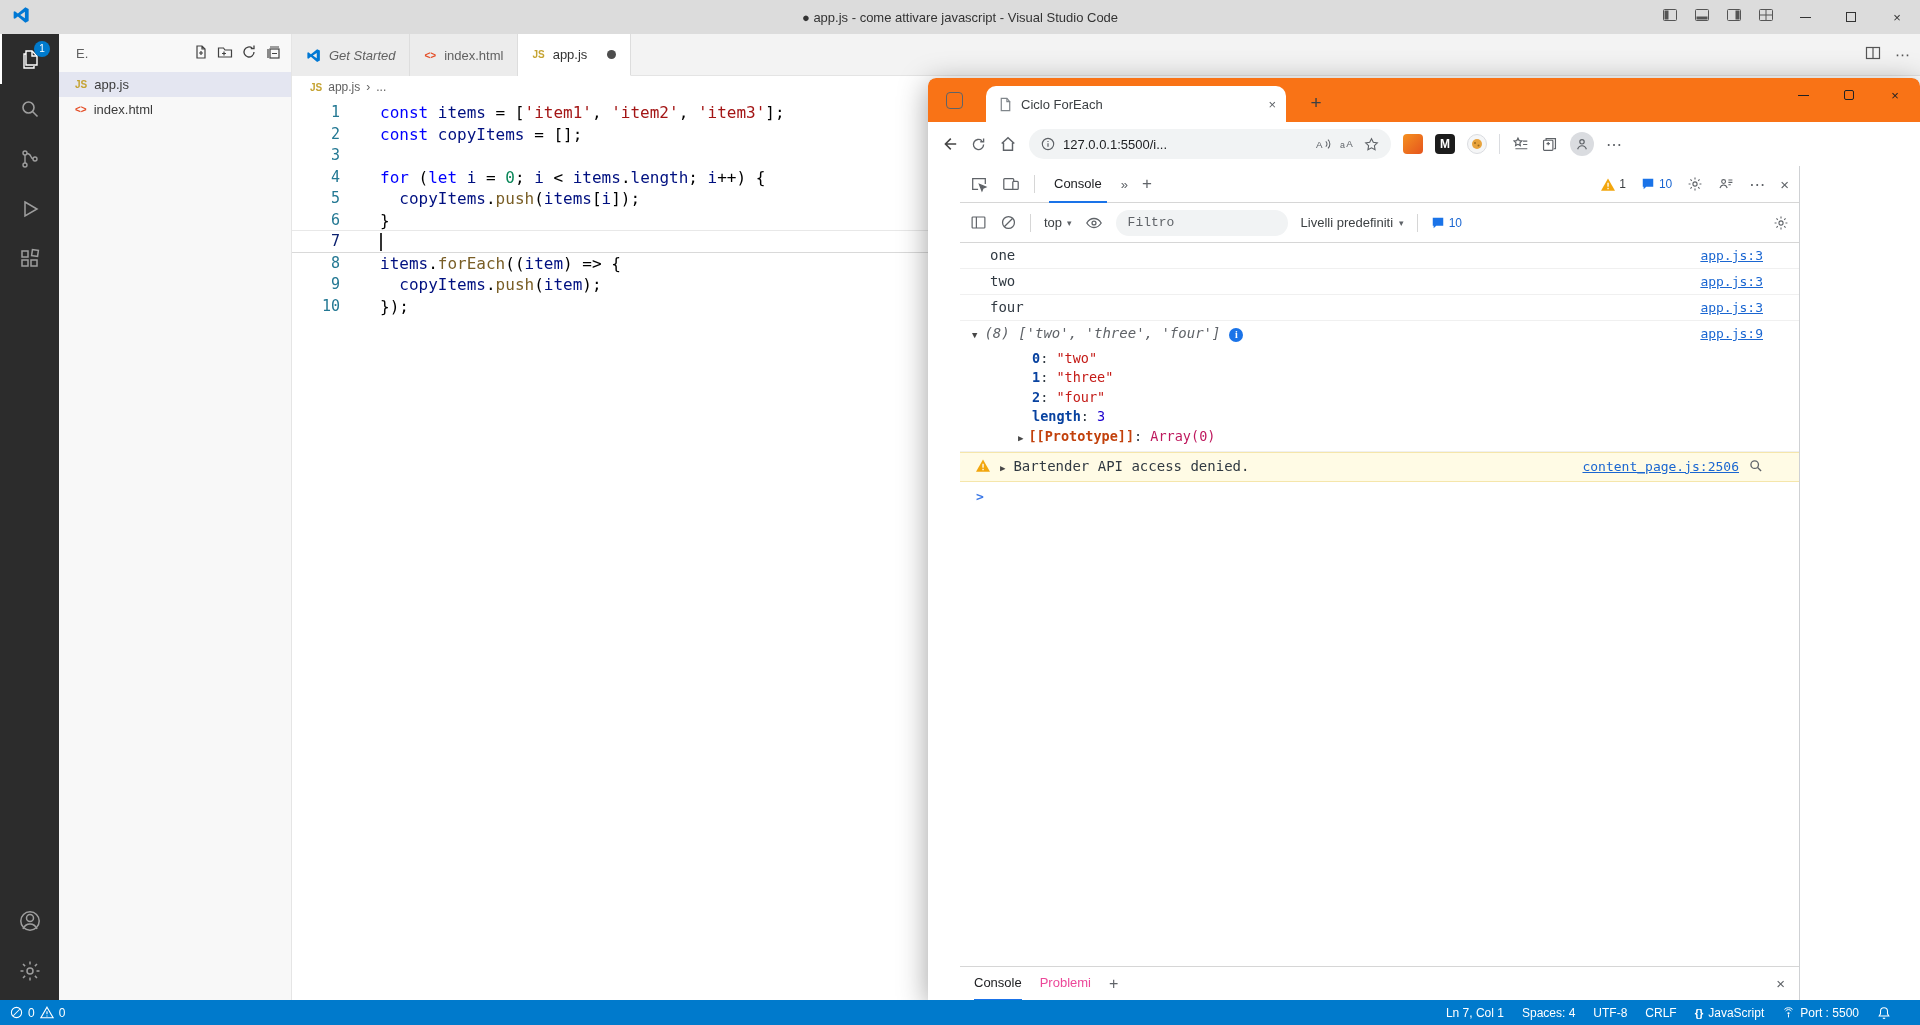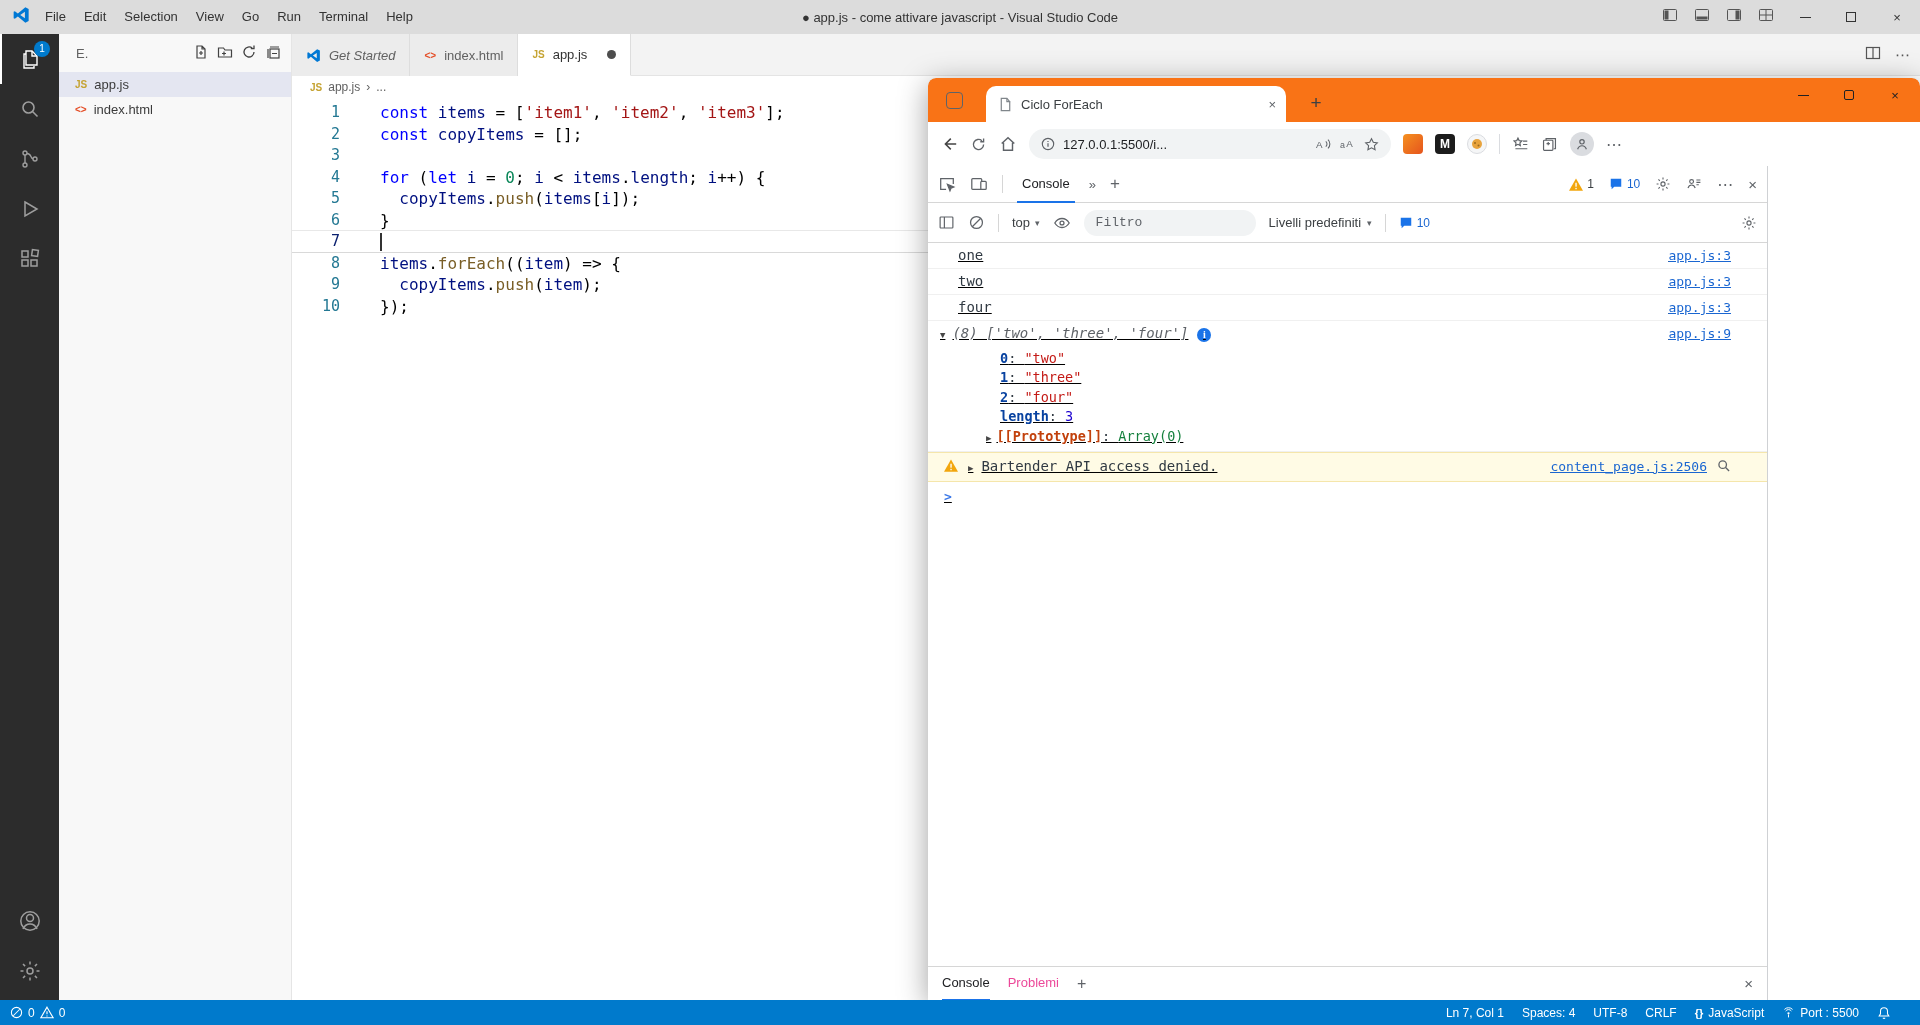--- a/index.html
+++ b/index.html
@@ -78,21 +78,21 @@
   .url-text { font-size:13px; color:#202124; flex:1; white-space:nowrap; overflow:hidden; }
   .pill-ic { color:#5f6368; display:flex; align-items:center; }
   .ext1 { width:20px; height:20px; border-radius:4px; background:linear-gradient(135deg,#f59120,#e5541d); }
   .ext2 { width:20px; height:20px; border-radius:4px; background:#1c1c1c; color:#fff; font-size:12px; font-weight:bold; display:flex; align-items:center; justify-content:center; }
   .ext3 { width:20px; height:20px; border-radius:50%; background:#f5f6f7; border:1px solid #dadce0; display:flex; align-items:center; justify-content:center; }
   .vdiv { width:1px; height:20px; background:#dadce0; }
   .avatar { width:24px; height:24px; border-radius:50%; background:#dadce0; display:flex; align-items:center; justify-content:center; color:#5f6368; }
   .more-dots { color:#5f6368; font-size:16px; letter-spacing:1px; }
 
   .browser-content { position:absolute; top:88px; left:0; right:0; bottom:0; display:flex; background:#fff; }
-  .devtools { width:840px; position:relative; border-right:1px solid #cfd1d4; background:#fff; }
+  .devtools { width:840px; position:relative; border-right:1px solid #cfd1d4; background:#fff;margin-left:32px; }
   .page-viewport { flex:1; background:#fff; }
 
   .dt-topbar { height:37px; border-bottom:1px solid #d6d6d6; display:flex; align-items:center; padding:0 10px; gap:14px; background:#fff; }
   .dt-ic { color:#5f6368; display:flex; align-items:center; }
   .dt-vdiv { width:1px; height:18px; background:#d6d6d6; }
   .dt-tab { height:37px; display:flex; align-items:center; padding:0 5px; font-size:13px; color:#202124; border-bottom:2px solid transparent; }
   .dt-tab.active { border-bottom-color:#1a73e8; }
   .dt-chev { color:#5f6368; font-size:13px; }
   .dt-plus { color:#5f6368; font-size:17px; }
   .dt-right { margin-left:auto; display:flex; align-items:center; gap:15px; }
@@ -101,38 +101,38 @@
   .dt-x { color:#5f6368; font-size:15px; }
 
   .dt-toolbar { height:40px; border-bottom:1px solid #d6d6d6; display:flex; align-items:center; padding:0 10px; gap:13px; background:#fff; }
   .ctx-btn { display:flex; align-items:center; gap:5px; font-size:13px; color:#3c4043; }
   .caret-dn { font-size:9px; color:#5f6368; }
   .filter-input { width:172px; height:26px; border:none; outline:none; background:#f1f3f4; border-radius:13px; padding:0 12px; font-size:13px; color:#202124; font-family:Liberation Mono, monospace; }
   .filter-input::placeholder { color:#5f6368; }
   .levels-btn { display:flex; align-items:center; gap:6px; font-size:13px; color:#3c4043; }
   .tb-gear { margin-left:auto; }
 
-  .dt-console { position:absolute; top:77px; bottom:34px; left:0; right:0; overflow:hidden; font-family:"DejaVu Sans Mono", monospace; font-size:14px;text-decoration:underline; }
+  .dt-console { position:absolute; top:77px; bottom:34px; left:0; right:0; overflow:hidden; font-family:"DejaVu Sans Mono", monospace; font-size:14px; }
   .c-row { display:flex; align-items:baseline; padding:4px 36px 4px 30px; border-bottom:1px solid #f0f0f0; line-height:17px; }
   .c-row.noborder { border-bottom:none; padding-left:12px; }
   .c-block { border-bottom:1px solid #f0f0f0; padding-bottom:3px; }
   .c-text { color:#303942; }
   .c-src { margin-left:auto; color:#1a66d1; text-decoration:underline; font-size:13px; white-space:nowrap; cursor:pointer; }
   .caret { color:#474747; font-size:9px; margin-right:7px; flex:0 0 auto; }
   .caret.small { margin-right:5px; }
   .caret-space { display:inline-block; width:14px; flex:0 0 auto; }
   .c-preview { font-style:italic; color:#5f6368; }
   .c-info { display:inline-block; width:14px; height:14px; border-radius:50%; background:#1a73e8; color:#fff; font-size:10px; font-style:normal; text-align:center; line-height:14px; margin-left:9px; font-family:"Liberation Serif",serif; font-weight:bold; flex:0 0 auto; }
   .c-child { display:flex; align-items:baseline; padding:1.5px 36px 1.5px 58px; line-height:16.5px; font-size:13.5px; }
   .c-key { color:#0842a0; font-weight:bold; }
   .c-key.proto { color:#c2410c; }
   .c-colon { color:#303942; }
   .c-val-string { color:#c41a16; }
   .c-val-number { color:#1c00cf; }
-  .c-val-proto { color:#15803d; }
+  .c-val-proto { color:#be185d; }
   .c-row.warn { background:#fffbe5; border-top:1px solid #f5e6ab; border-bottom:1px solid #f5e6ab; padding-left:16px; gap:0; }
   .c-row.warn .warn-ic { margin-right:10px; position:relative; top:1px; }
   .c-row.warn .caret { margin-right:8px; }
   .c-row.warn .mag-ic { margin-left:10px; position:relative; top:2px; }
   .c-prompt { padding:7px 16px; color:#3b78e7; font-weight:bold; font-size:13px; }
 
   .dt-drawer { position:absolute; left:0; right:0; bottom:0; height:34px; border-top:1px solid #d6d6d6; background:#fff; display:flex; align-items:center; padding:0 14px; gap:18px; }
   .drawer-tab { font-size:13px; color:#ec4899; height:34px; display:flex; align-items:center; border-bottom:2px solid transparent; }
   .drawer-tab.active { color:#202124; border-bottom-color:#1a73e8; }
   .drawer-plus { color:#5f6368; font-size:16px; }
@@ -142,30 +142,20 @@
 <body>
 
 <div class="screen">
 
   <div class="titlebar">
     <span class="vsc-logo">
       <svg width="18" height="18" viewBox="0 0 24 24">
           <path fill="#0078d4" d="M17.8 1.8 22.2 3.9v16.2l-4.4 2.1-10-8.2-4 3.1-1.6-.8V7.7l1.6-.8 4 3.1 10-8.2zm-.6 6L11 12l6.2 4.2V7.8z"></path>
         </svg>
     </span>
-    <div class="menubar">
-        <div class="menu-item">File</div>
-        <div class="menu-item">Edit</div>
-        <div class="menu-item">Selection</div>
-        <div class="menu-item">View</div>
-        <div class="menu-item">Go</div>
-        <div class="menu-item">Run</div>
-        <div class="menu-item">Terminal</div>
-        <div class="menu-item">Help</div>
-      </div>
     <div class="window-title">● app.js - come attivare javascript - Visual Studio Code</div>
     <div class="titlebar-controls">
       <span class="layout-ic"><svg width="16" height="16" viewBox="0 0 16 16">
             <rect x="1.5" y="2.5" width="13" height="11" rx="1" fill="none" stroke="#555"></rect>
             <rect x="2.5" y="3.5" width="4" height="9" fill="#555"></rect>
           </svg></span>
       <span class="layout-ic"><svg width="16" height="16" viewBox="0 0 16 16">
             <rect x="1.5" y="2.5" width="13" height="11" rx="1" fill="none" stroke="#555"></rect>
             <rect x="2.5" y="9.5" width="11" height="3" fill="#555"></rect>
           </svg></span>

